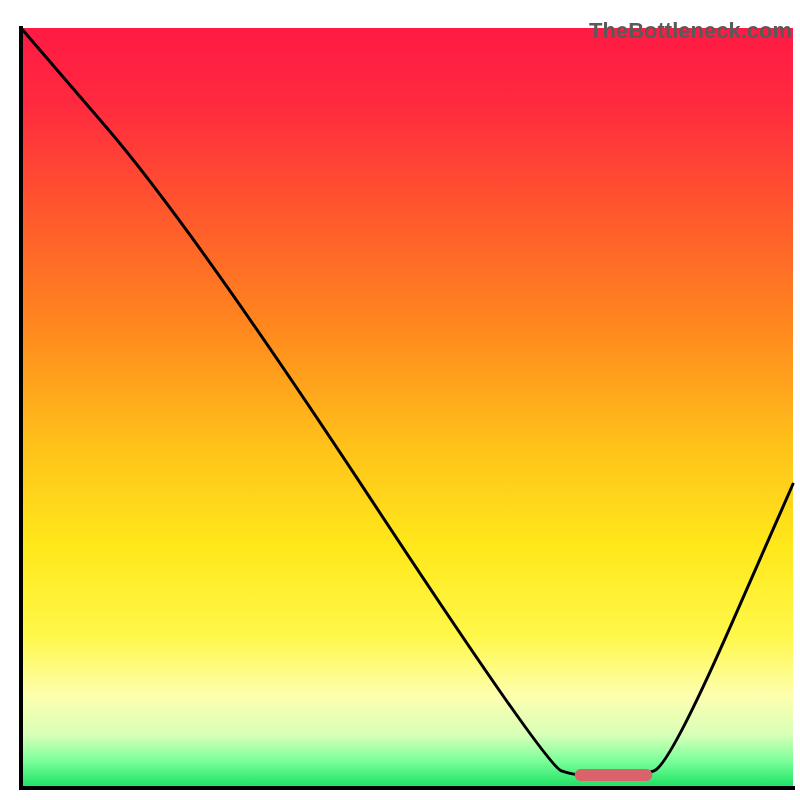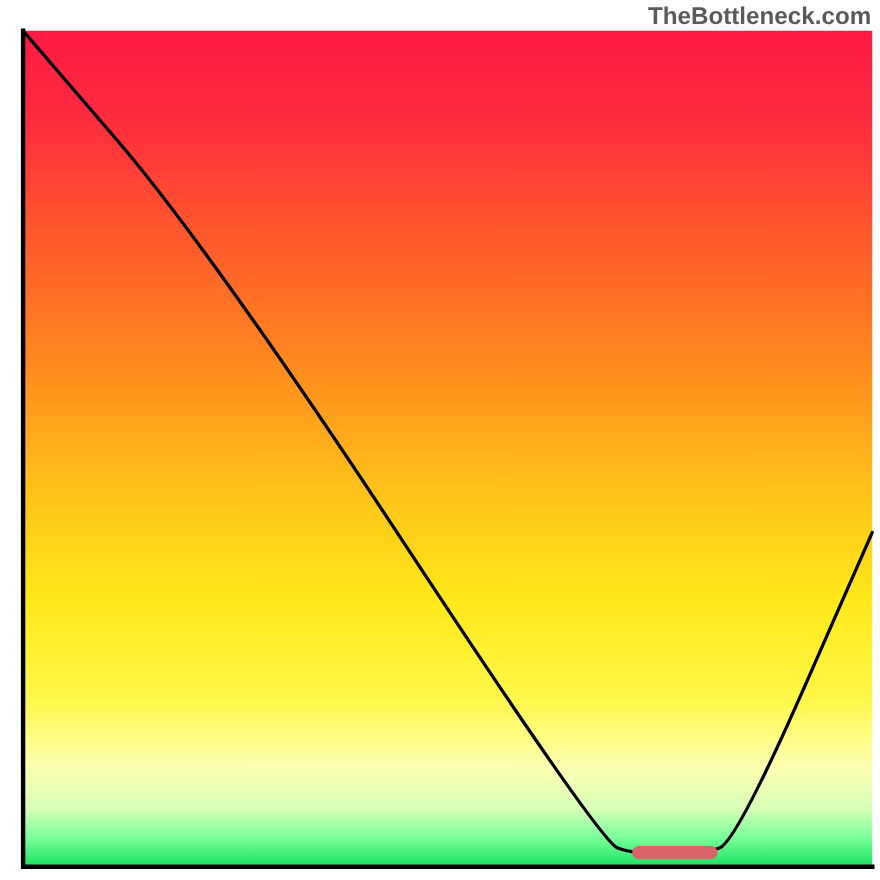--- a/index.html
+++ b/index.html
@@ -10,21 +10,21 @@
     background: #ffffff;
     font-family: Arial, Helvetica, sans-serif;
   }
   .container {
     position: relative;
     width: 800px;
     height: 800px;
   }
   .watermark {
     position: absolute;
-    top: 2px;
+    top: 18px;
     right: 8px;
     font-size: 22px;
     font-weight: bold;
     color: #5a5a5a;
     z-index: 10;
   }
   svg {
     display: block;
   }
 </style>

